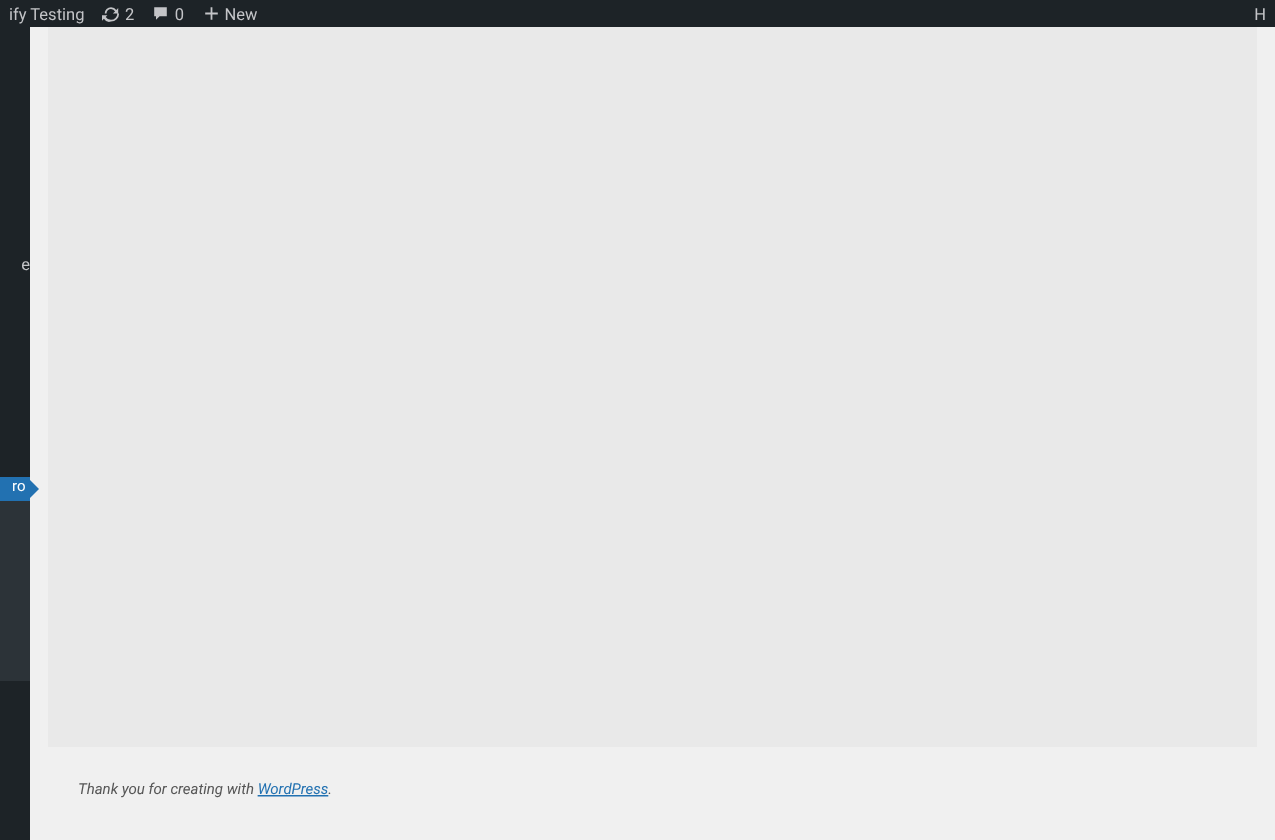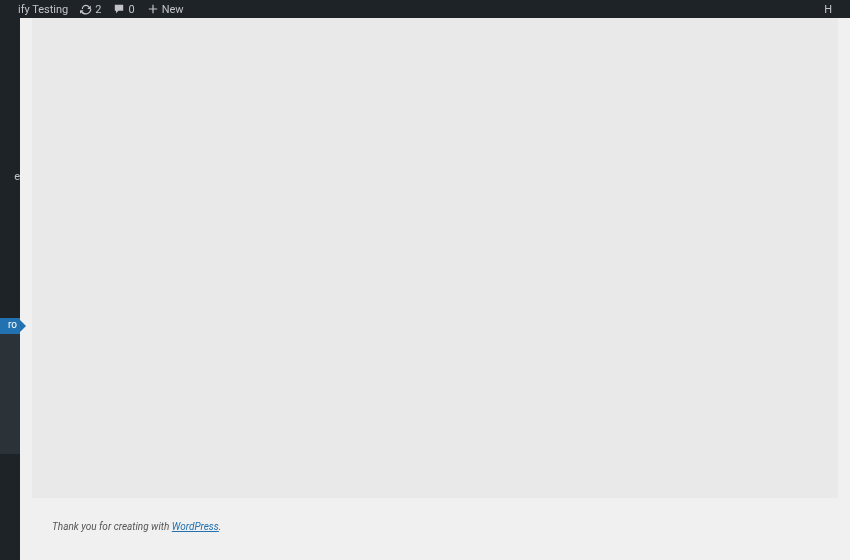--- a/index.html
+++ b/index.html
@@ -12,21 +12,21 @@
   overflow: hidden;
   position: relative;
 }
 .toolbar {
   position: absolute;
   top: 0; left: 0; right: 0;
   height: 18px;
   background: #1d2327;
   display: flex;
   align-items: center;
-  padding: 0 12px;
+  padding: 0 0;
   color: #c3c4c7;
   font-size: 11px;
   z-index: 10;
 }
 .tb-item {
   display: flex;
   align-items: center;
   gap: 3px;
   padding: 0 6px;
   cursor: pointer;

